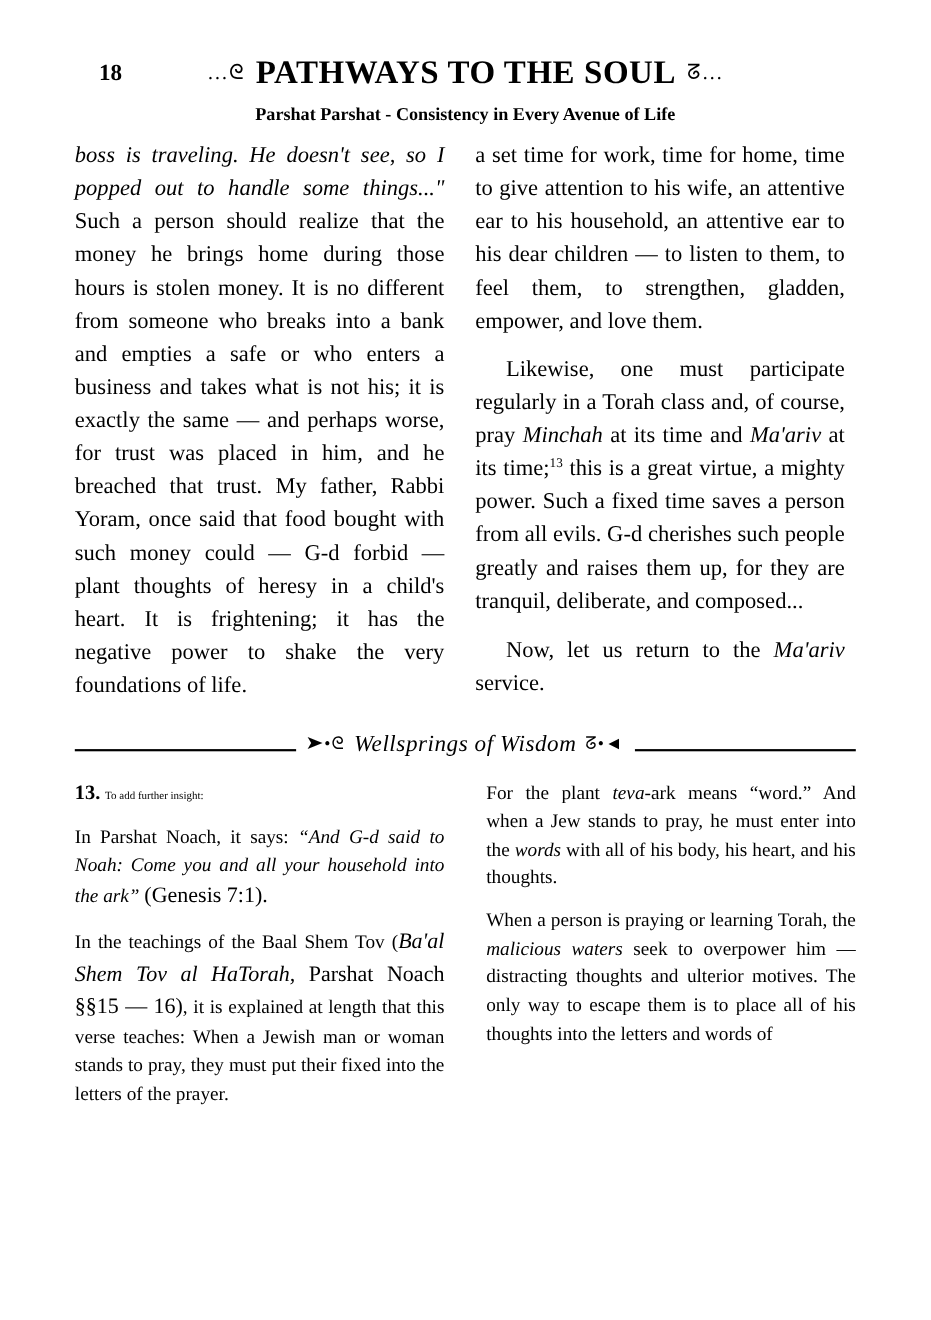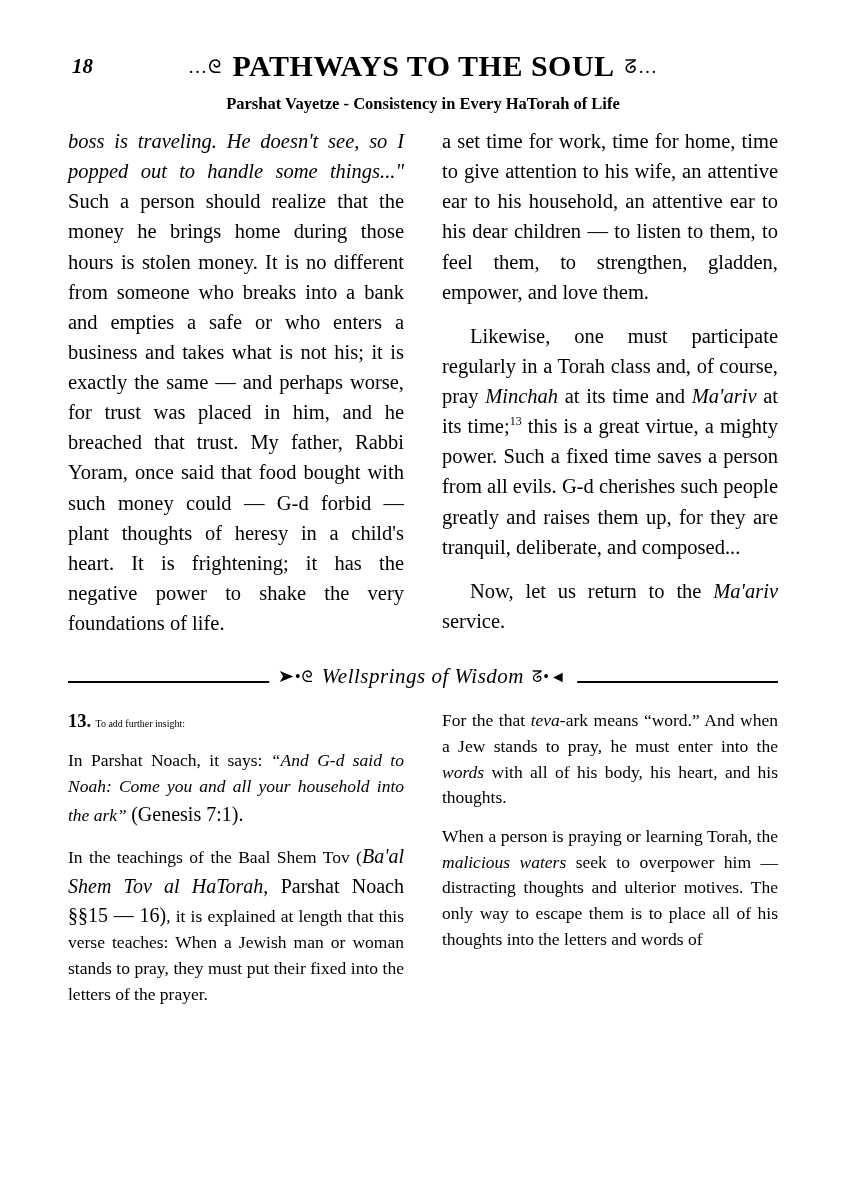--- a/index.html
+++ b/index.html
@@ -24,26 +24,25 @@
     padding: 44px 68px 30px 68px;
   }
 
   
   .header {
     position: relative;
     height: 54px;
   }
   .page-number {
     position: absolute;
-    left: 4px;
+    left: 22px;
     top: 10px;
     font-family: "Liberation Serif", serif;
     font-weight: bold;
     font-size: 21px;
-    font-style: italic;
   }
   .header-title-row {
     display: flex;
     align-items: center;
     justify-content: center;
     gap: 10px;
     height: 44px;
   }
   .book-title {
     font-family: "Liberation Serif", serif;
@@ -64,21 +63,21 @@
     font-family: "Liberation Serif", serif;
     font-weight: bold;
     font-size: 16.5px;
     margin-top: 6px;
   }
 
   
   .body-cols {
     display: flex;
     margin-top: 28px;
-    gap: 38px;
+    gap: 28px;
   }
   .col {
     width: 336px;
   }
   .col p {
     margin: 0 0 0 0;
     font-size: 20.5px;
     line-height: 1.47;
     text-align: justify;
     text-justify: inter-word;
@@ -152,21 +151,21 @@
 
 <div class="page">
 
   <div class="header">
     <div class="page-number">18</div>
     <div class="header-title-row">
       <span class="orn">…ᘓ</span>
       <span class="book-title">PATHWAYS TO THE SOUL</span>
       <span class="orn">ᘔ…</span>
     </div>
-    <div class="subtitle">Parshat Vayetze - Consistency in Every HaTorah of Life</div>
+    <div class="subtitle">Parshat Parshat - Consistency in Every Avenue of Life</div>
   </div>
 
   <div class="body-cols">
 
     <div class="col">
       <p><span class="italic">boss is traveling. He doesn't see, so I popped out to handle some things..."</span><span> Such a person should realize that the money he brings home during those hours is stolen money. It is no different from someone who breaks into a bank and empties a safe or who enters a business and takes what is not his; it is exactly the same — and perhaps worse, for trust was placed in him, and he breached that trust. My father, Rabbi Yoram, once said that food bought with such money could — G-d forbid — plant thoughts of heresy in a child's heart. It is frightening; it has the negative power to shake the very foundations of life.</span></p>
     </div>
 
     <div class="col">
       <p>a set time for work, time for home, time to give attention to his wife, an attentive ear to his household, an attentive ear to his dear children — to listen to them, to feel them, to strengthen, gladden, empower, and love them.</p>
@@ -187,19 +186,19 @@
 
   <div class="notes-cols">
 
     <div class="notes-col">
       <p><span class="fn-num">13.</span> <span class="small">To add further insight:</span></p>
       <p><span>In Parshat Noach, it says: </span><span class="it">“And G-d said to Noah: Come you and all your household into the ark”</span> <span class="smaller">(Genesis 7:1).</span></p>
       <p><span>In the teachings of the Baal Shem Tov (</span><span class="smaller it">Ba'al Shem Tov al HaTorah,</span><span class="smaller"> Parshat Noach §§15 — 16)</span><span>, it is explained at length that this verse teaches: When a Jewish man or woman stands to pray, they must put their fixed into the letters of the prayer.</span></p>
     </div>
 
     <div class="notes-col">
-      <p><span>For the that </span><span class="it">teva</span><span>-ark means “word.” And when a Jew stands to pray, he must enter into the </span><span class="it">words</span><span> with all of his body, his heart, and his thoughts.</span></p>
+      <p><span>For the plant </span><span class="it">teva</span><span>-ark means “word.” And when a Jew stands to pray, he must enter into the </span><span class="it">words</span><span> with all of his body, his heart, and his thoughts.</span></p>
       <p><span>When a person is praying or learning Torah, the </span><span class="it">malicious waters</span><span> seek to overpower him — distracting thoughts and ulterior motives. The only way to escape them is to place all of his thoughts into the letters and words of</span></p>
     </div>
 
   </div>
 
 </div>
 
 </body></html>

